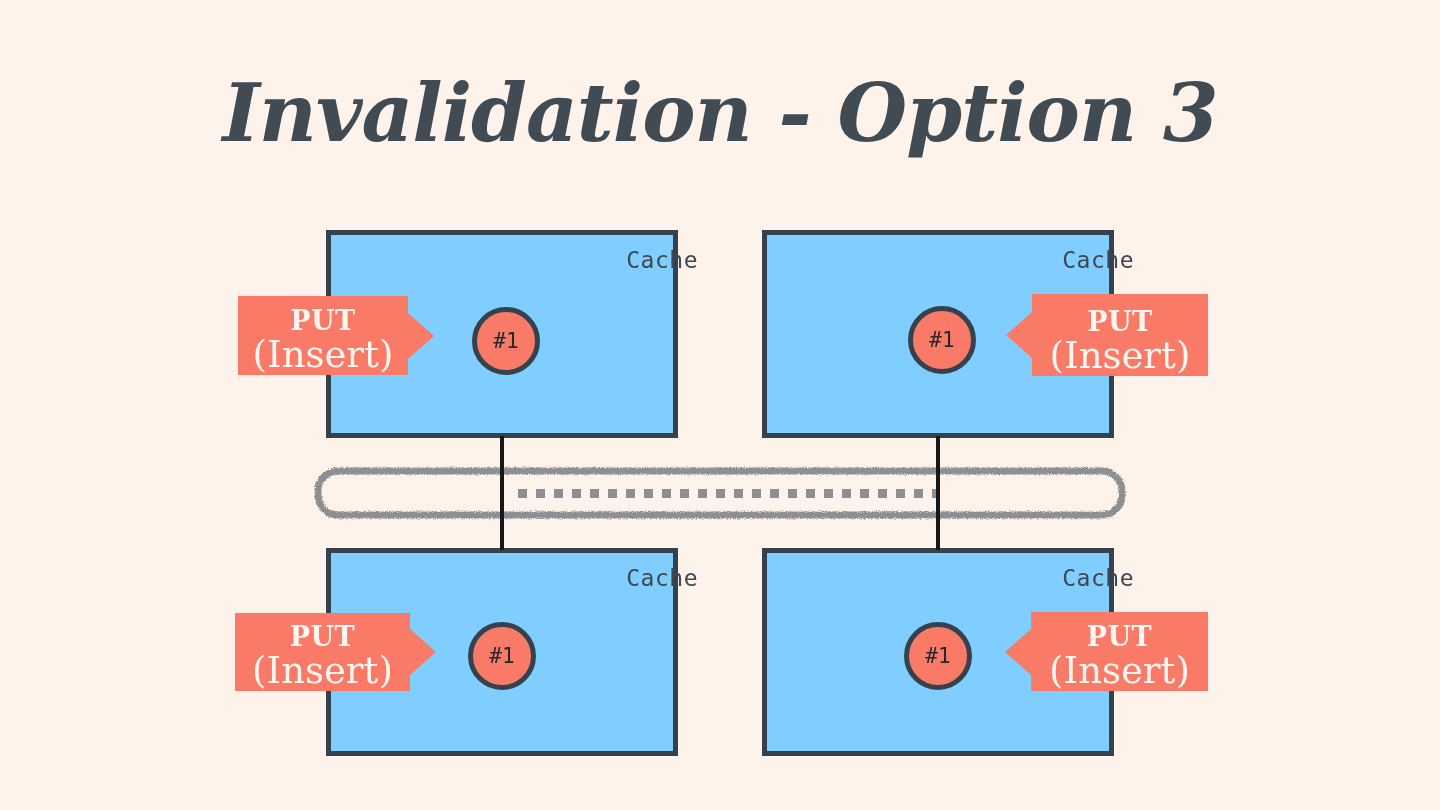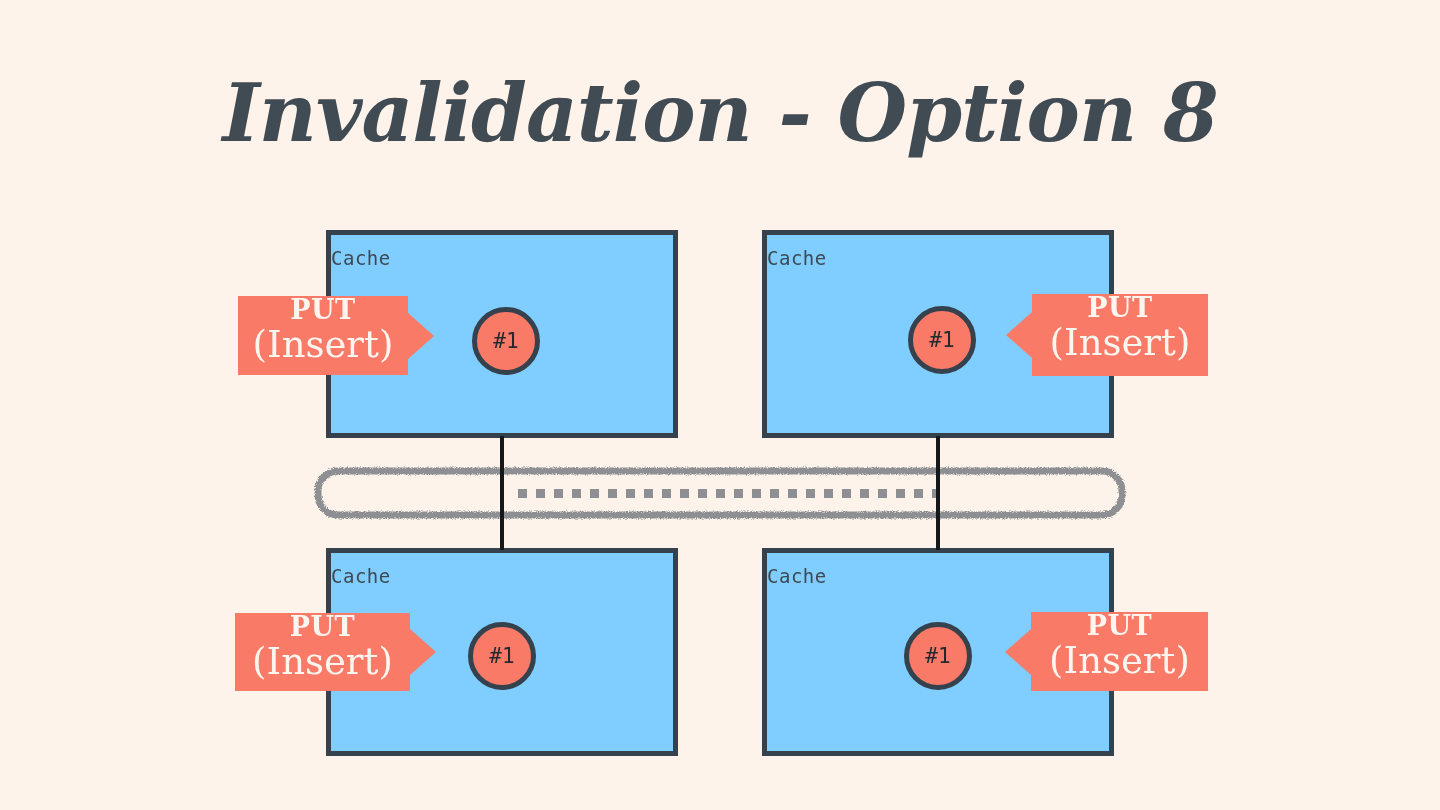--- a/index.html
+++ b/index.html
@@ -45,25 +45,26 @@
   .cache-box.tl { left: 326px; top: 230px; width: 352px; height: 208px; }
   .cache-box.tr { left: 762px; top: 230px; width: 352px; height: 208px; }
   .cache-box.bl { left: 326px; top: 548px; width: 352px; height: 208px; }
   .cache-box.br { left: 762px; top: 548px; width: 352px; height: 208px; }
 
   .cache-label {
     position: absolute;
     left: 0;
     top: 12px;
     width: 100%;
-    text-align: left;
+    text-align: right;
     font-family: "DejaVu Sans Mono", "Liberation Mono", monospace;
-    font-size: 19px;
+    font-size: 23px;
     color: #3d4852;
     letter-spacing: 0.5px;
+    padding-left: 25px;
   }
 
   
   .key-circle {
     position: absolute;
     box-sizing: border-box;
     width: 68px;
     height: 68px;
     border-radius: 50%;
     background: #fa7a68;
@@ -81,21 +82,21 @@
   .cache-box.br .key-circle { left: 137px; top: 69px; }
 
   
   .callout {
     position: absolute;
     background: #fa7a68;
     color: #fdf6f0;
     display: flex;
     flex-direction: column;
     align-items: center;
-    justify-content: flex-start;
+    justify-content: flex-end;
     line-height: 1.07;
     font-family: "DejaVu Serif", "Liberation Serif", serif;
   }
   .callout .l1 {
     font-weight: bold;
     font-size: 27px;
     letter-spacing: 0.5px;
   }
   .callout .l2 {
     font-size: 37px;
@@ -156,21 +157,21 @@
       #8d8f92 0px, #8d8f92 9px,
       rgba(0,0,0,0) 9px, rgba(0,0,0,0) 18px
     );
   }
 </style>
 </head>
 <body>
 
 <div class="slide">
 
-  <div class="title">Invalidation - Option 8</div>
+  <div class="title">Invalidation - Option 3</div>
 
   <div class="cache-box tl">
     <div class="cache-label">Cache</div>
     <div class="key-circle">#1</div>
   </div>
 
   <div class="callout c-tl point-right">
     <span class="l1">PUT</span>
     <span class="l2">(Insert)</span>
     <span class="tip"></span>

